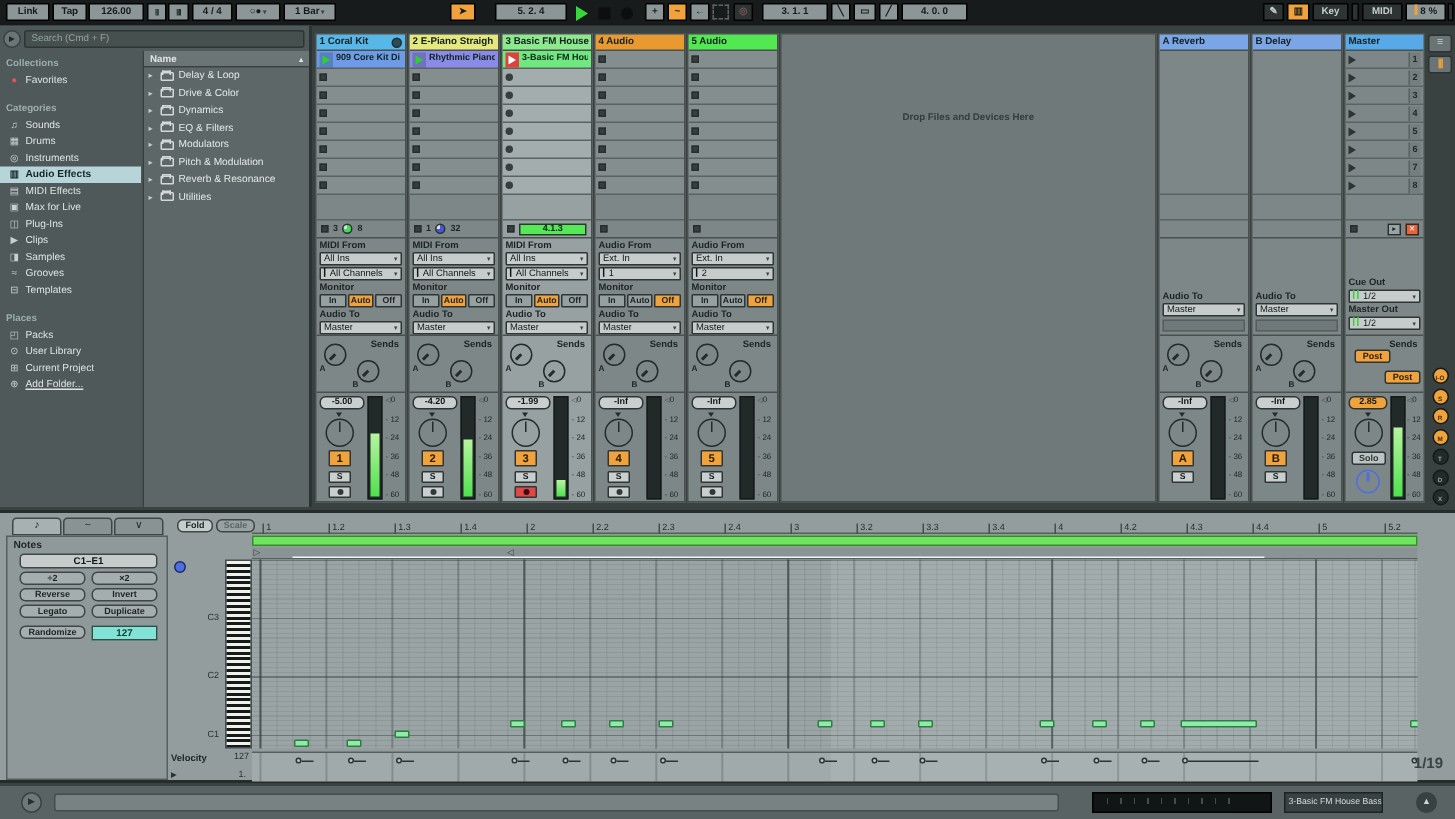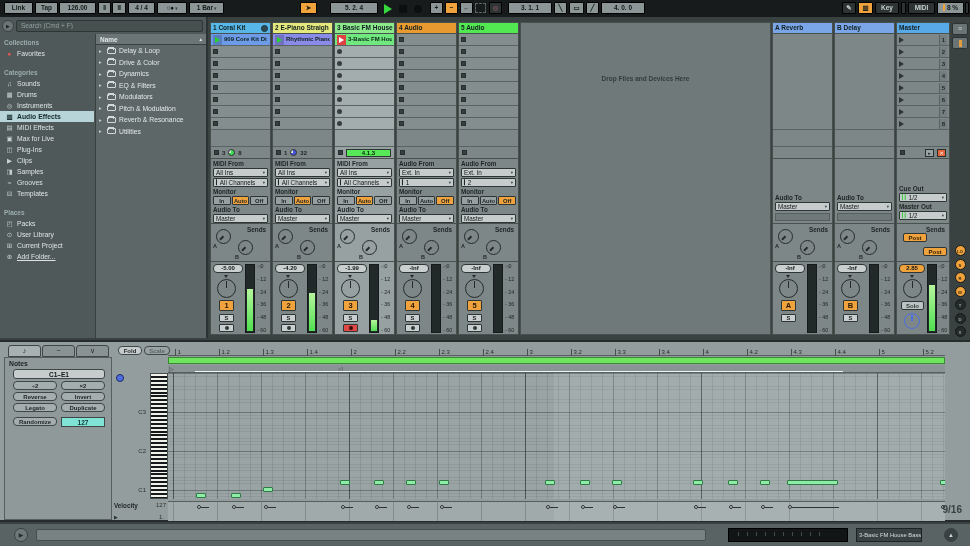--- a/index.html
+++ b/index.html
@@ -1115,21 +1115,21 @@
         <b style="width: 8px;"></b>
       </div>
       <div class="vmark" style="left: 620px;">
         <i></i>
         <b style="width: 47px;"></b>
       </div>
       <div class="vmark" style="left: 773px;">
         <i></i>
       </div>
     </div>
-  <div class="gridlabel">9/16</div>
+  <div class="gridlabel">1/19</div>
 </div>
 
 <div class="sbar">
   <span class="sbcirc" style="left:14px;top:4px">▶</span>
   <div class="infofield"></div>
   <div class="minimap"></div>
   <div class="clipbtn">
     <span>3-Basic FM House Bass</span>
 
   </div>

